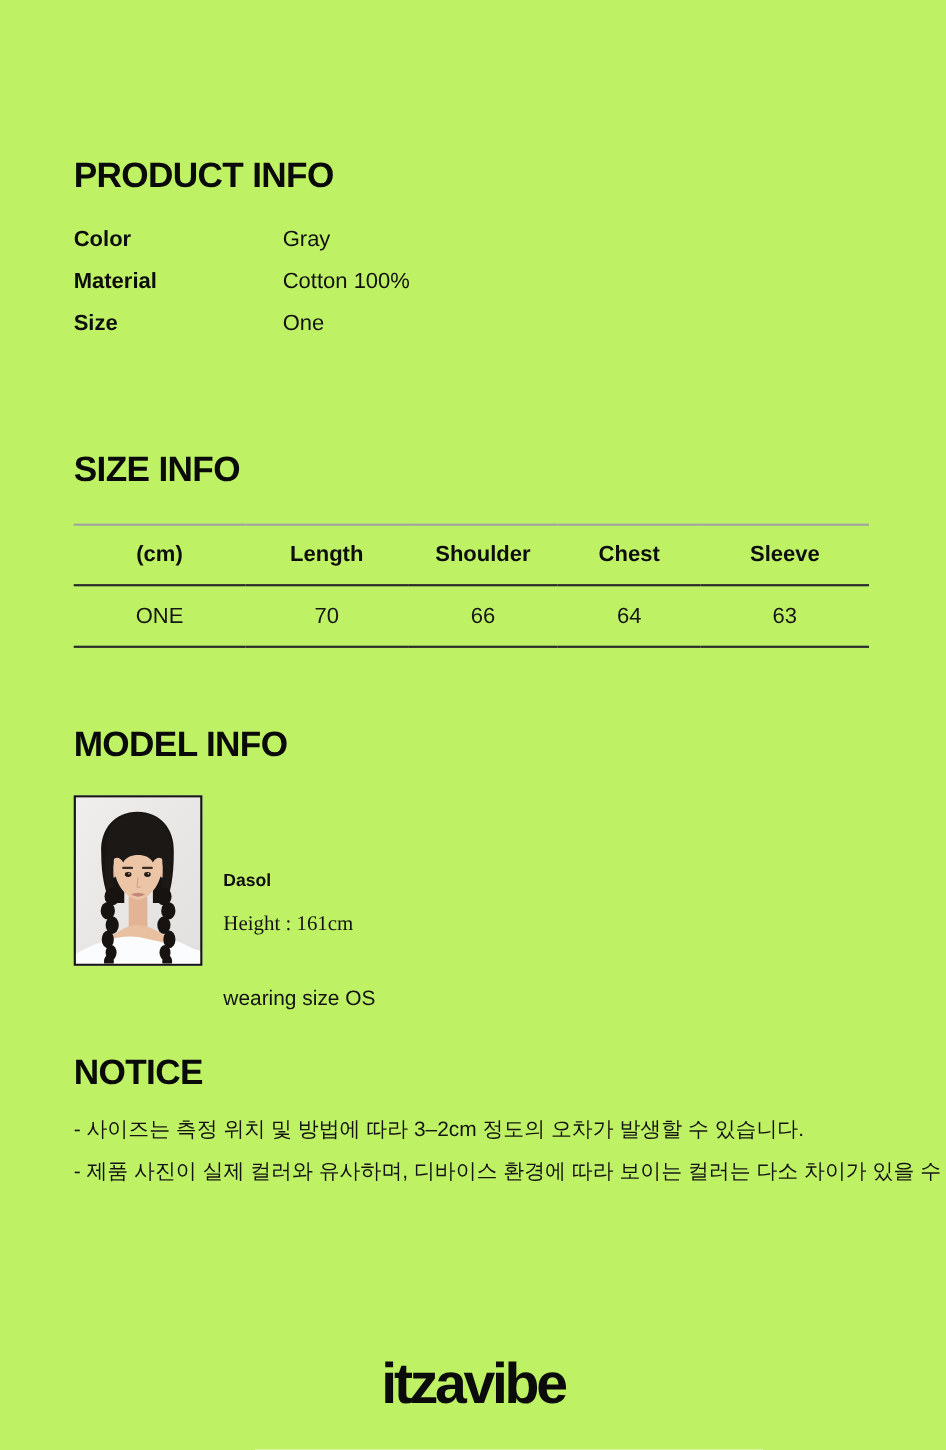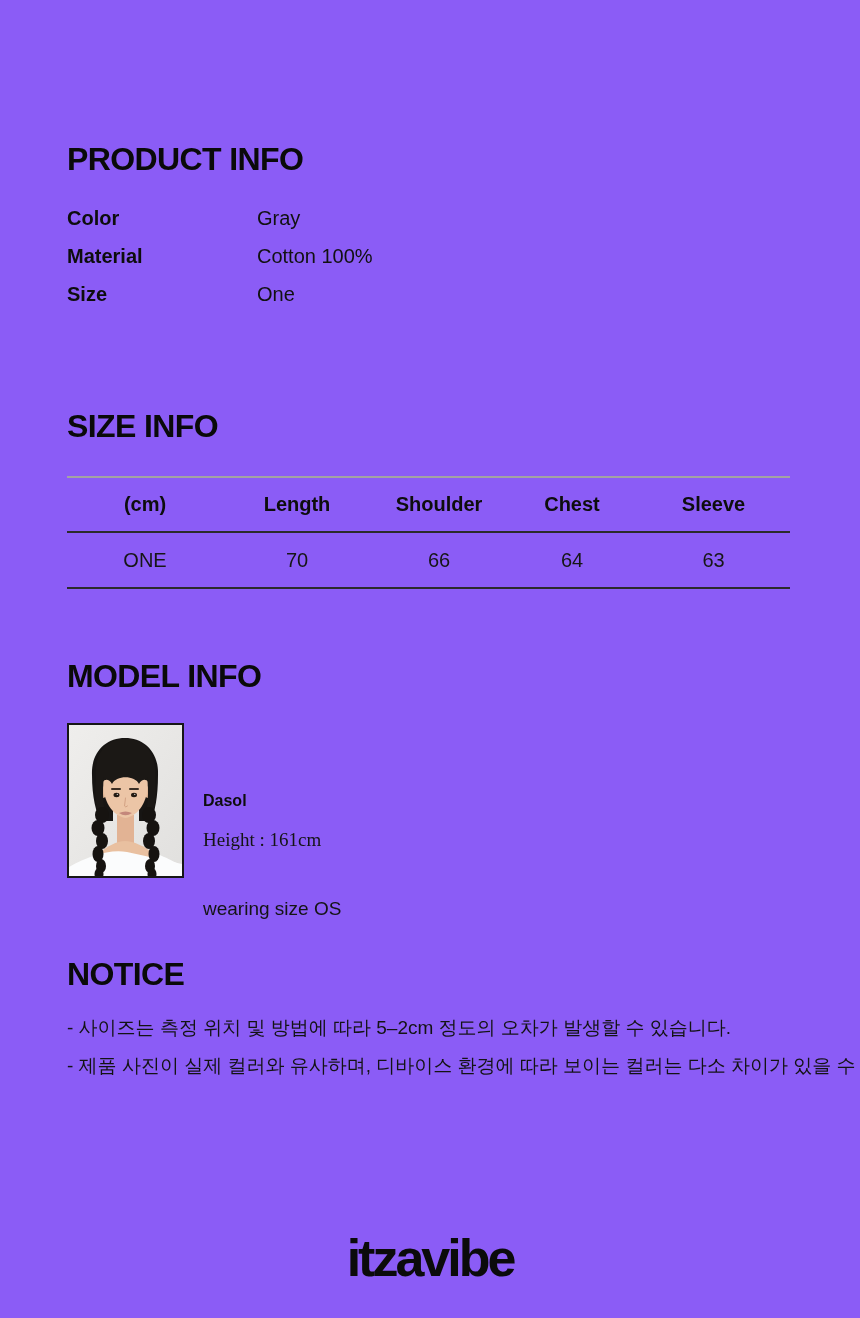--- a/index.html
+++ b/index.html
@@ -5,21 +5,21 @@
   * { margin: 0; padding: 0; box-sizing: border-box; }
   html, body { background: #ffffff; }
   body {
     font-family: "Liberation Sans", "DejaVu Sans", sans-serif;
     color: #111111;
   }
   .page {
     position: relative;
     width: 860px;
     height: 1318px;
-    background: #8b5cf6;
+    background: #bef264;
     overflow: hidden;
   }
   .section-title {
     position: absolute;
     left: 67px;
     font-size: 32px;
     font-weight: 800;
     letter-spacing: -0.6px;
     color: #0a0a0a;
     white-space: nowrap;
@@ -238,19 +238,19 @@
 
   <div class="model-text">
     <div class="model-name">Dasol</div>
     <div class="model-detail first">Height : 161cm</div>
     <div class="model-detail">wearing size OS</div>
   </div>
 
   <div class="section-title" id="notice-title">NOTICE</div>
 
   <div class="notice-list">
-    <div class="notice-item">- 사이즈는 측정 위치 및 방법에 따라 5–2cm 정도의 오차가 발생할 수 있습니다.</div>
+    <div class="notice-item">- 사이즈는 측정 위치 및 방법에 따라 3–2cm 정도의 오차가 발생할 수 있습니다.</div>
     <div class="notice-item">- 제품 사진이 실제 컬러와 유사하며, 디바이스 환경에 따라 보이는 컬러는 다소 차이가 있을 수 있습니다.</div>
   </div>
 
   <div class="footer-logo">itzavibe</div>
 
 </div>
 
 </body></html>

